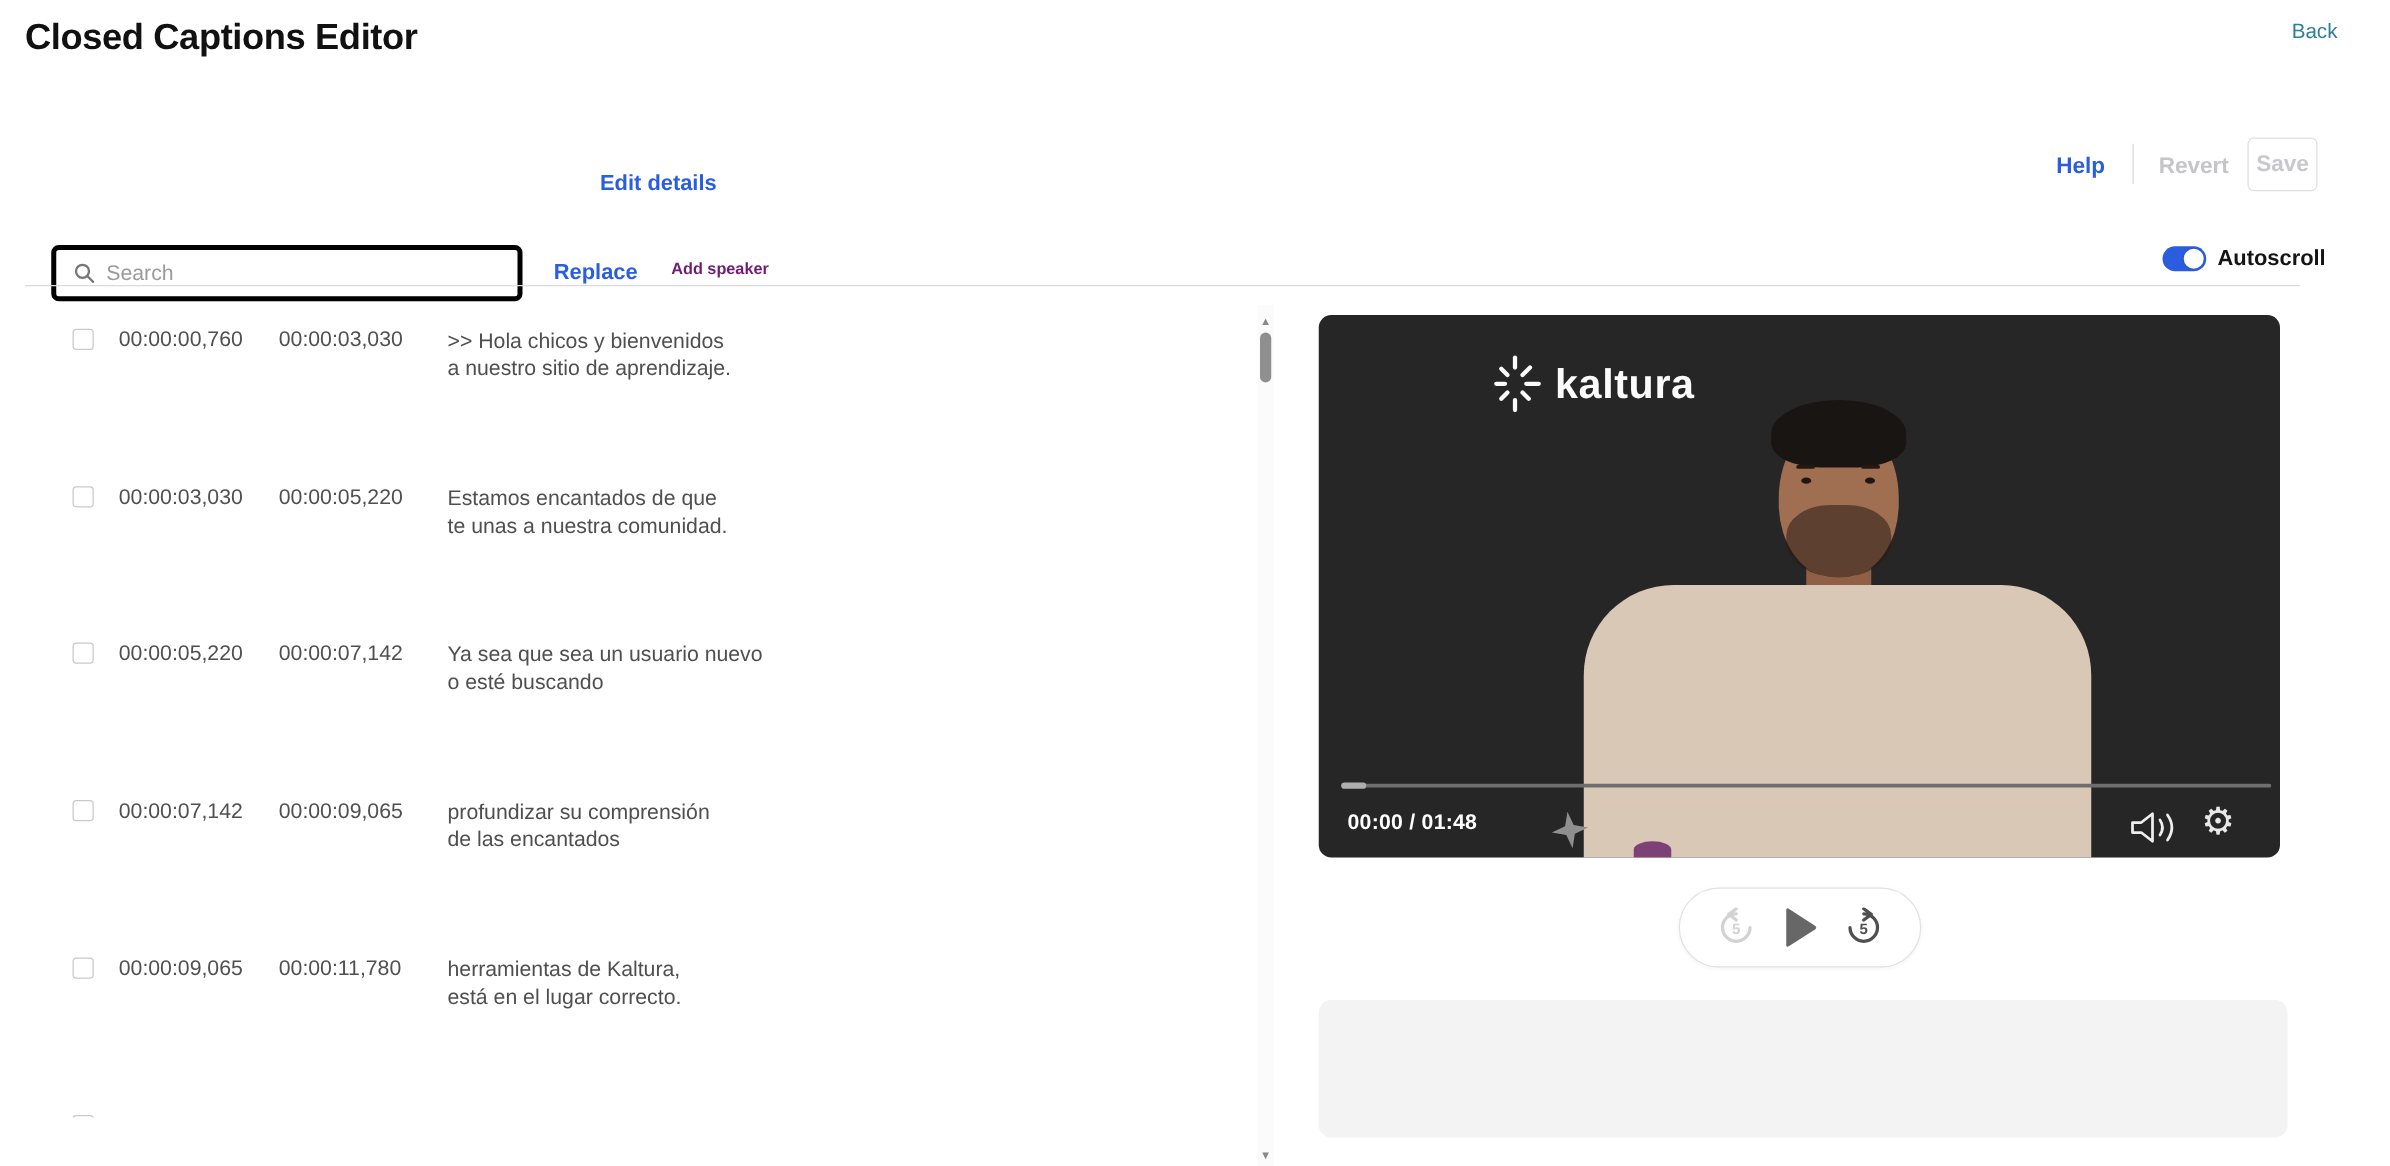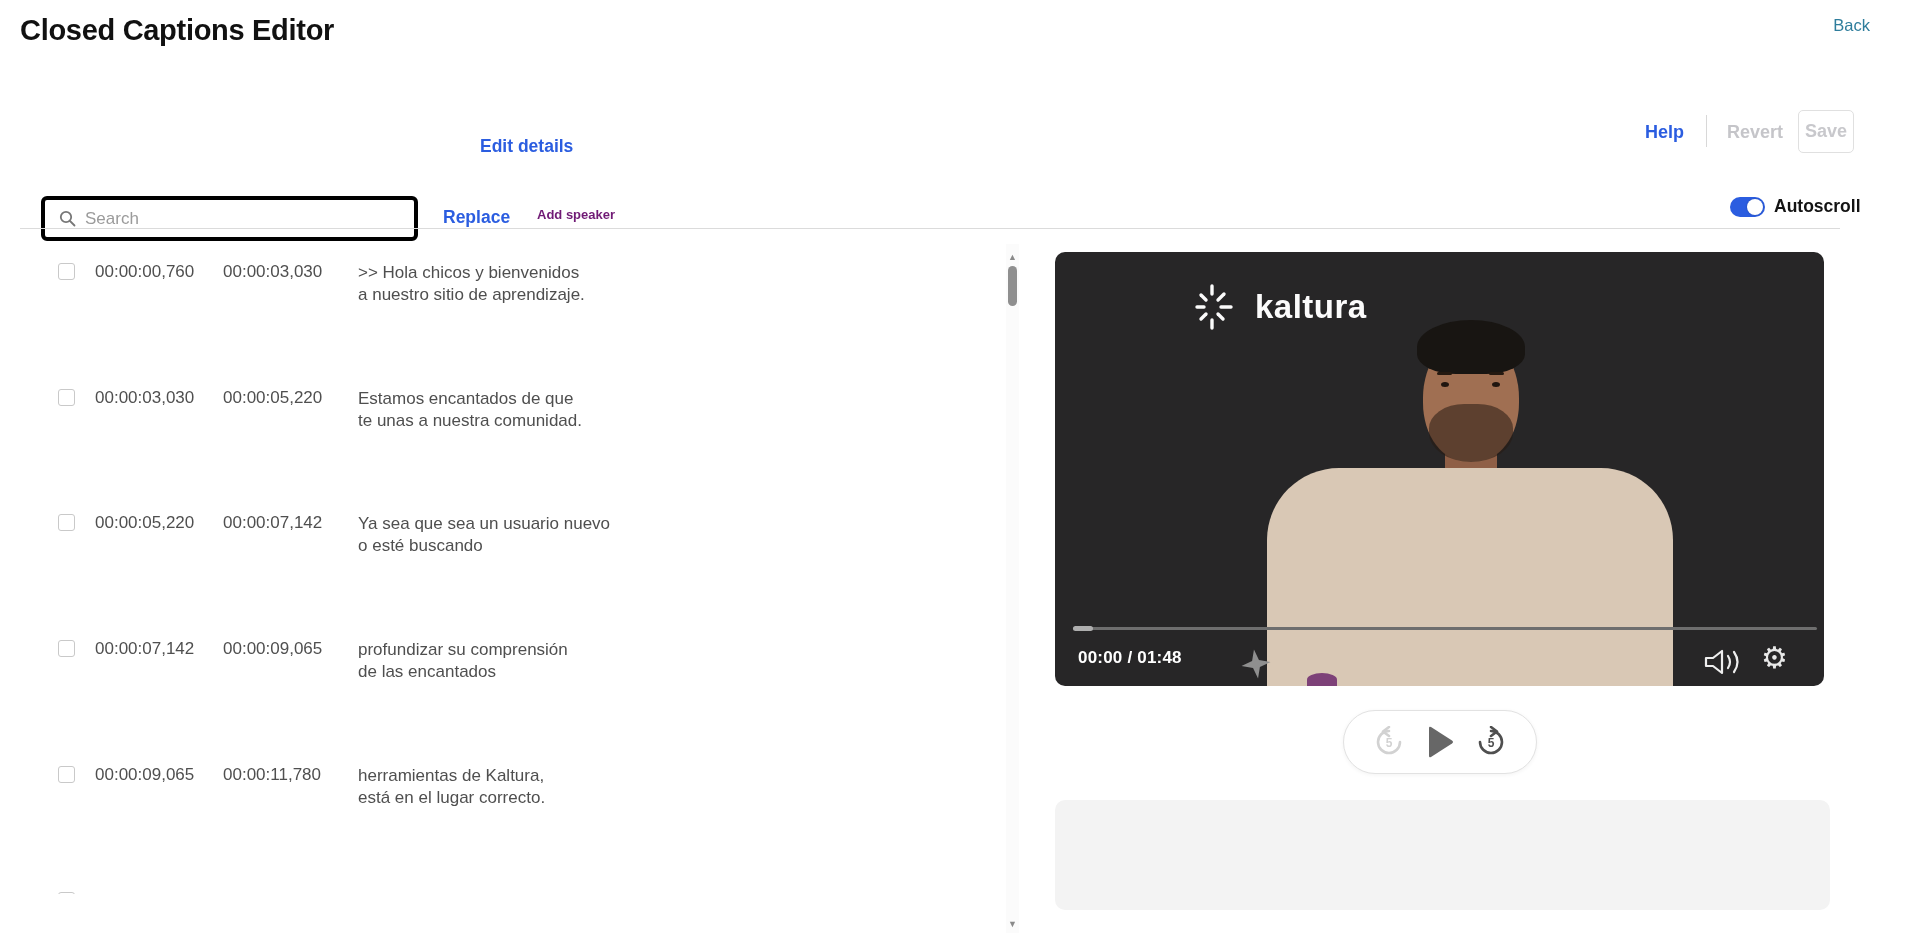--- a/index.html
+++ b/index.html
@@ -68,21 +68,21 @@
 
   
   .scrollbar { left:1006px; top:244px; width:13px; height:689px; background:#fbfbfb; }
   .scrollbar .arr { position:absolute; left:0; width:13px; text-align:center; font-size:9px; color:#8a8a8a; line-height:10px; cursor:pointer; }
   .scrollbar .up { top:8px; }
   .scrollbar .down { bottom:4px; }
   .scrollbar .thumb { position:absolute; left:2px; top:22px; width:9px; height:40px; background:#8f8f8f; border-radius:5px; cursor:grab; }
 
   
   .player { left:1055px; top:252px; width:769px; height:434px; background:#272627; border-radius:10px; overflow:hidden; }
-  .brand { position:absolute; left:136px; top:32px; display:flex; align-items:center; gap:22px; }
+  .brand { position:absolute; left:136px; top:32px; display:flex; align-items:center; gap:11px; }
   .brand-text { color:#fbfbfb; font-size:33px; font-weight:600; letter-spacing:0.5px; }
   .torso { position:absolute; left:212px; top:216px; width:406px; height:220px; background:#d9c8b5; border-radius:72px 72px 0 0; }
   .neck { position:absolute; left:390px; top:188px; width:52px; height:44px; background:#8f5f46; border-radius:10px; }
   .head { position:absolute; left:368px; top:82px; width:96px; height:128px; background:#a06f52; border-radius:50% 50% 46% 46%; }
   .hair { position:absolute; left:362px; top:68px; width:108px; height:54px; background:#181512; border-radius:52% 52% 38% 38%; }
   .beard { position:absolute; left:374px; top:152px; width:84px; height:58px; background:rgba(38,26,18,0.55); border-radius:42% 42% 50% 50%; }
   .brow { position:absolute; top:120px; width:15px; height:3px; background:#241911; border-radius:2px; }
   .eye { position:absolute; top:130px; width:8px; height:5px; background:#20150f; border-radius:50%; }
   .couch-blob { position:absolute; left:252px; bottom:0; width:30px; height:13px; background:#7d4178; border-radius:50% 50% 0 0; }
   .progress-track { position:absolute; left:18px; top:375px; width:744px; height:3px; background:#6e6e6e; border-radius:2px; cursor:pointer; }

